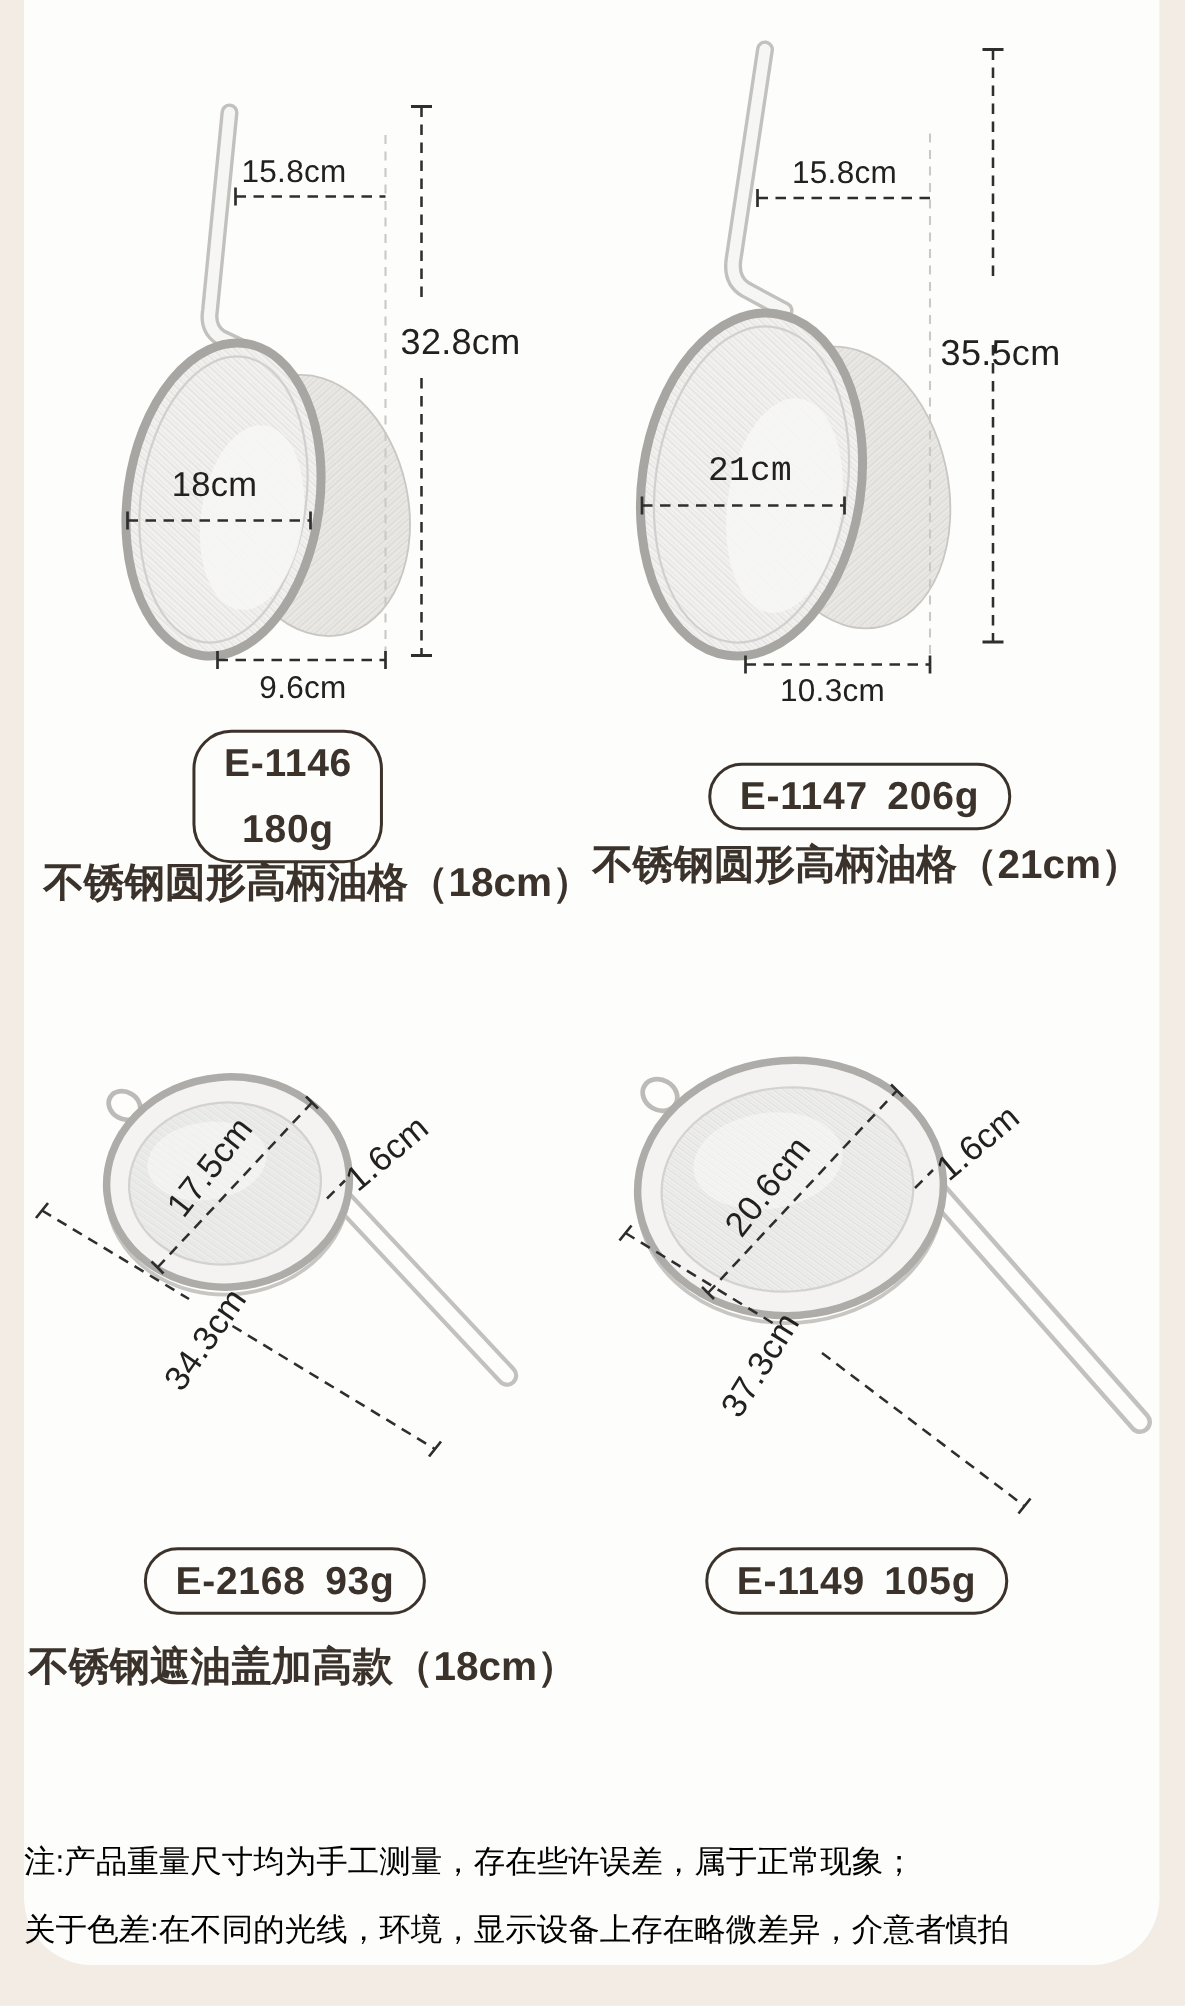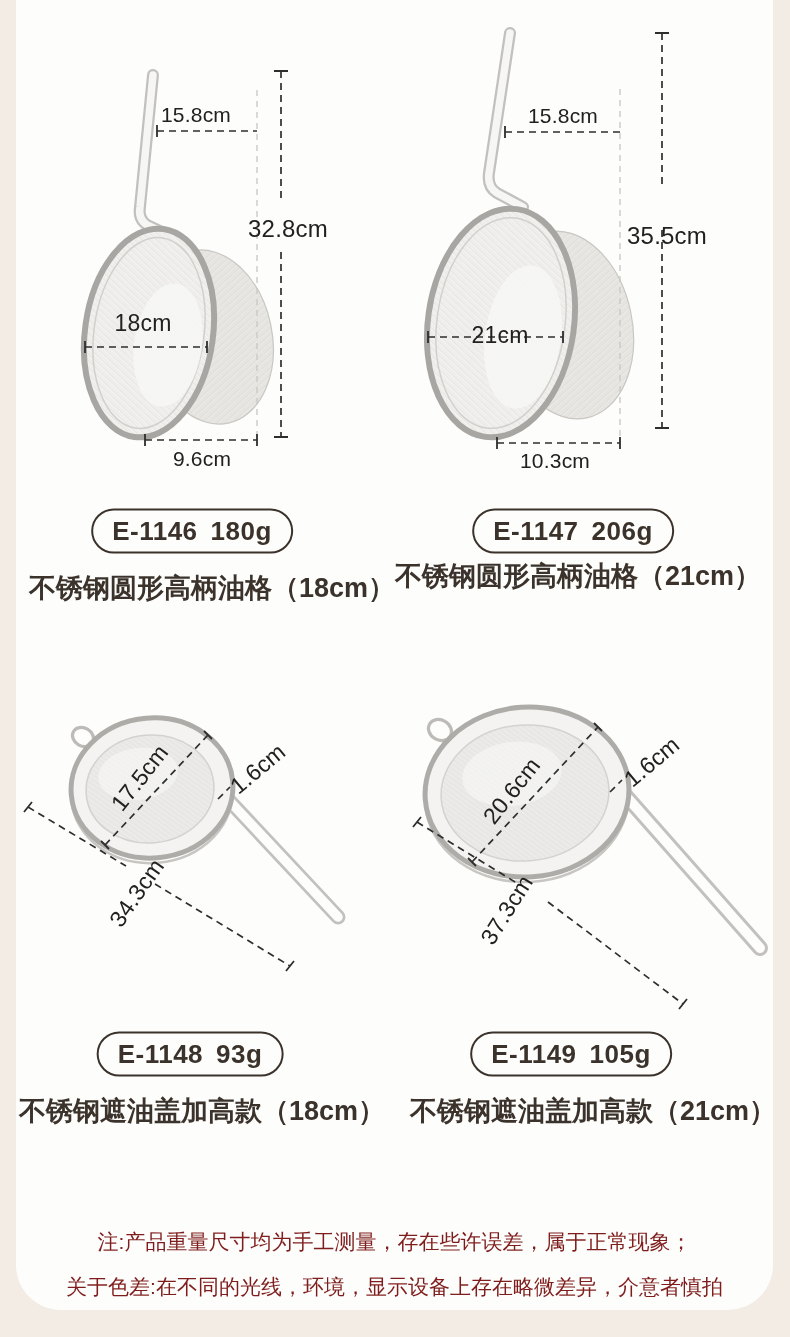--- a/index.html
+++ b/index.html
@@ -13,21 +13,21 @@
        transform:translate(-50%,-50%);letter-spacing:.2px;}
   .dim.big{font-size:24px;}
   .dim.mid{font-size:23px;}
   .dim.sm{font-size:21px;}
   .dim.rot{font-size:23px;}
   .pill{position:absolute;transform:translate(-50%,-50%);display:inline-flex;align-items:center;
         gap:13px;padding:5px 19px;border:2.5px solid #3b332b;border-radius:26px;
         color:#3b332b;font-size:26px;font-weight:700;letter-spacing:.5px;background:transparent;}
   .pname{position:absolute;transform:translate(-50%,-50%);color:#3b332b;font-size:27px;
          font-weight:600;white-space:nowrap;}
-  .note{position:absolute;left:16px;top:1219px;width:757px;text-align:center;color:#7f1d1d;
+  .note{position:absolute;left:16px;top:1219px;width:757px;text-align:left;color:#000000;
         font-size:21px;line-height:45px;font-weight:400;}
   .dash{stroke:#2e2e2e;stroke-width:1.7;stroke-dasharray:7 5;fill:none;}
   .tick{stroke:#2e2e2e;stroke-width:1.8;fill:none;}
   .cap{stroke:#2e2e2e;stroke-width:2;fill:none;}
   .ext{stroke:#ccc9c5;stroke-width:1.4;stroke-dasharray:6 5;fill:none;}
 </style>
 </head>
 <body>
 
 <div id="stage">
@@ -59,21 +59,21 @@
         <path class="tick" d="M107,70 V82"></path>
         <path class="cap" d="M224,16 H238 M224,382 H238"></path>
         <path class="dash" d="M231,16 V148 M231,197 V382"></path>
         <path class="dash" d="M35,292 H157"></path>
         <path class="tick" d="M35,286 V298 M157,286 V298"></path>
         <path class="dash" d="M95,385 H207"></path>
         <path class="tick" d="M95,379 V391 M207,379 V391"></path>
       </g>
     </svg>
     <div class="dim sm" style="left:146px;top:60px;">15.8cm</div>
-    <div class="dim big" style="left:238px;top:174px;text-align:right;">32.8cm</div>
+    <div class="dim big" style="left:257px;top:174px;text-align:right;">32.8cm</div>
     <div class="dim mid" style="left:93px;top:268px;">18cm</div>
     <div class="dim sm" style="left:152px;top:404px;">9.6cm</div>
   </div>
 
   <div class="panel" style="left:395px;top:15px;width:380px;height:470px;">
     <svg width="380" height="470" viewBox="0 0 380 470">
       <defs>
         <pattern id="pb" width="5" height="5" patternUnits="userSpaceOnUse" patternTransform="rotate(35)">
           <rect width="5" height="5" fill="#f2f1ef"></rect>
             <path d="M0 0H5M0 2.5H5" stroke="#e3e2df" stroke-width="0.8"></path>
@@ -98,25 +98,25 @@
         <path class="cap" d="M260,18 H274 M260,413 H274"></path>
         <path class="dash" d="M267,18 V173 M267,215 V413"></path>
         <path class="dash" d="M33,322 H168"></path>
         <path class="tick" d="M33,316 V328 M168,316 V328"></path>
         <path class="dash" d="M102,428 H225"></path>
         <path class="tick" d="M102,422 V434 M225,422 V434"></path>
       </g>
     </svg>
     <div class="dim sm" style="left:168px;top:101px;">15.8cm</div>
     <div class="dim big" style="left:272px;top:196px;margin-top:25px;">35.5cm</div>
-    <div class="dim mid" style="left:105px;top:320px;">21cm</div>
+    <div class="dim mid" style="left:105px;top:299px;font-family:Liberation Mono, monospace;">21cm</div>
     <div class="dim sm" style="left:160px;top:446px;">10.3cm</div>
   </div>
 
-  <div class="pill" style="left:192px;top:531px;">
+  <div class="pill" style="left:192px;top:531px;flex-direction:column;">
     <span>E-1146</span>
       <span>180g</span>
   </div>
   <div class="pill" style="left:573px;top:531px;">
     <span>E-1147</span>
       <span>206g</span>
   </div>
   <div class="pname" style="left:212px;top:588px;">不锈钢圆形高柄油格（18cm）</div>
   <div class="pname" style="left:578px;top:576px;">不锈钢圆形高柄油格（21cm）</div>
 
@@ -174,27 +174,26 @@
         <path class="dash" d="M17,142 L120,205 M148,222 L283,324"></path>
         <path class="tick" d="M21,137 L13,147 M287,319 L279,329"></path>
       </g>
     </svg>
     <div class="dim rot" style="left:112px;top:111px;transform:translate(-50%,-50%) rotate(-52deg);">20.6cm</div>
     <div class="dim rot" style="left:252px;top:82px;transform:translate(-50%,-50%) rotate(-40deg);">1.6cm</div>
     <div class="dim rot" style="left:107px;top:230px;transform:translate(-50%,-50%) rotate(-58deg);">37.3cm</div>
   </div>
 
   <div class="pill" style="left:190px;top:1054px;">
-    <span>E-1148</span>
+    <span>E-2168</span>
       <span>93g</span>
   </div>
   <div class="pill" style="left:571px;top:1054px;">
     <span>E-1149</span>
       <span>105g</span>
   </div>
   <div class="pname" style="left:202px;top:1111px;">不锈钢遮油盖加高款（18cm）</div>
-  <div class="pname" style="left:593px;top:1111px;">不锈钢遮油盖加高款（21cm）</div>
 
   <div class="note">
     <div>注:产品重量尺寸均为手工测量，存在些许误差，属于正常现象；</div>
     <div>关于色差:在不同的光线，环境，显示设备上存在略微差异，介意者慎拍</div>
   </div>
 </div>
 
 </body></html>

